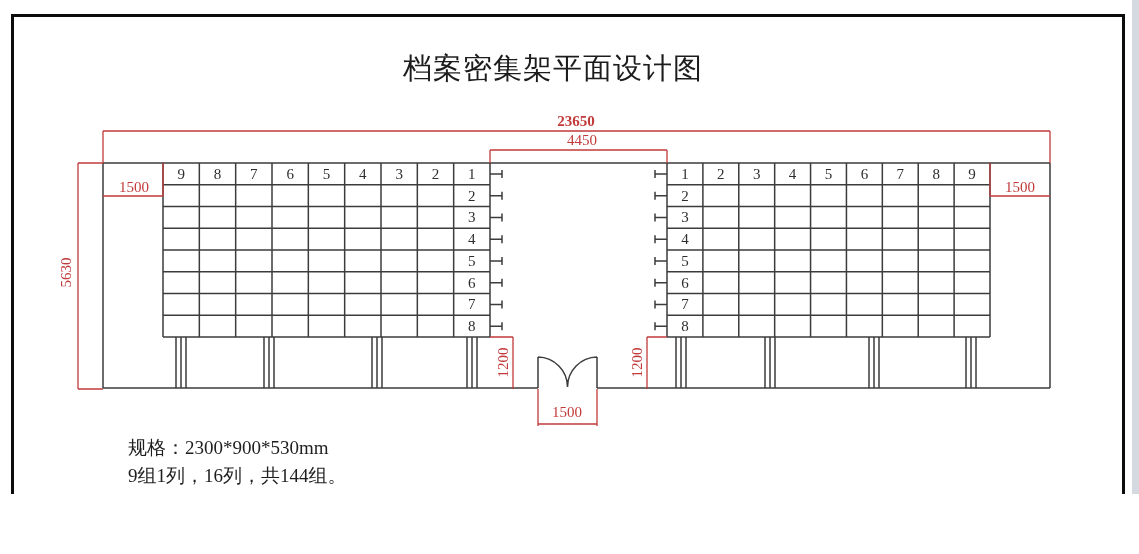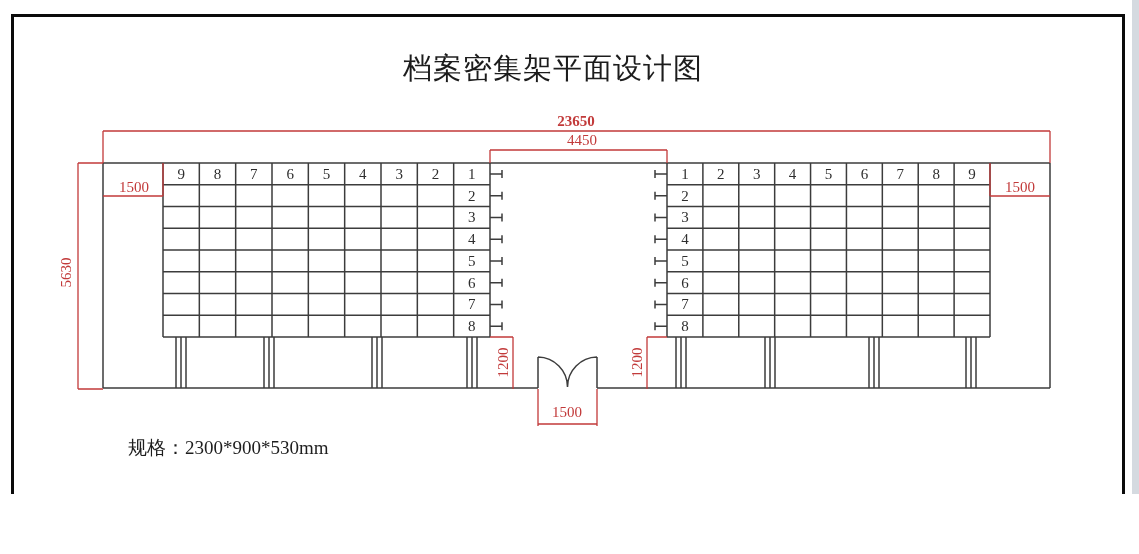--- a/index.html
+++ b/index.html
@@ -78,17 +78,18 @@
   <div class="dim d-aisle">4450</div>
   <div class="dim d-1500L">1500</div>
   <div class="dim d-1500R">1500</div>
   <div class="dim rot d-5630">5630</div>
   <div class="dim rot d-1200L">1200</div>
   <div class="dim rot d-1200R">1200</div>
   <div class="dim d-door">1500</div>
 
   <div id="notes">
     <div>规格：2300*900*530mm</div>
+    <div>9组1列，16列，共144组。</div>
   </div>
 
   <div class="edge-r"></div>
   <div class="edge-b"></div>
 </div>
 
 </body></html>

